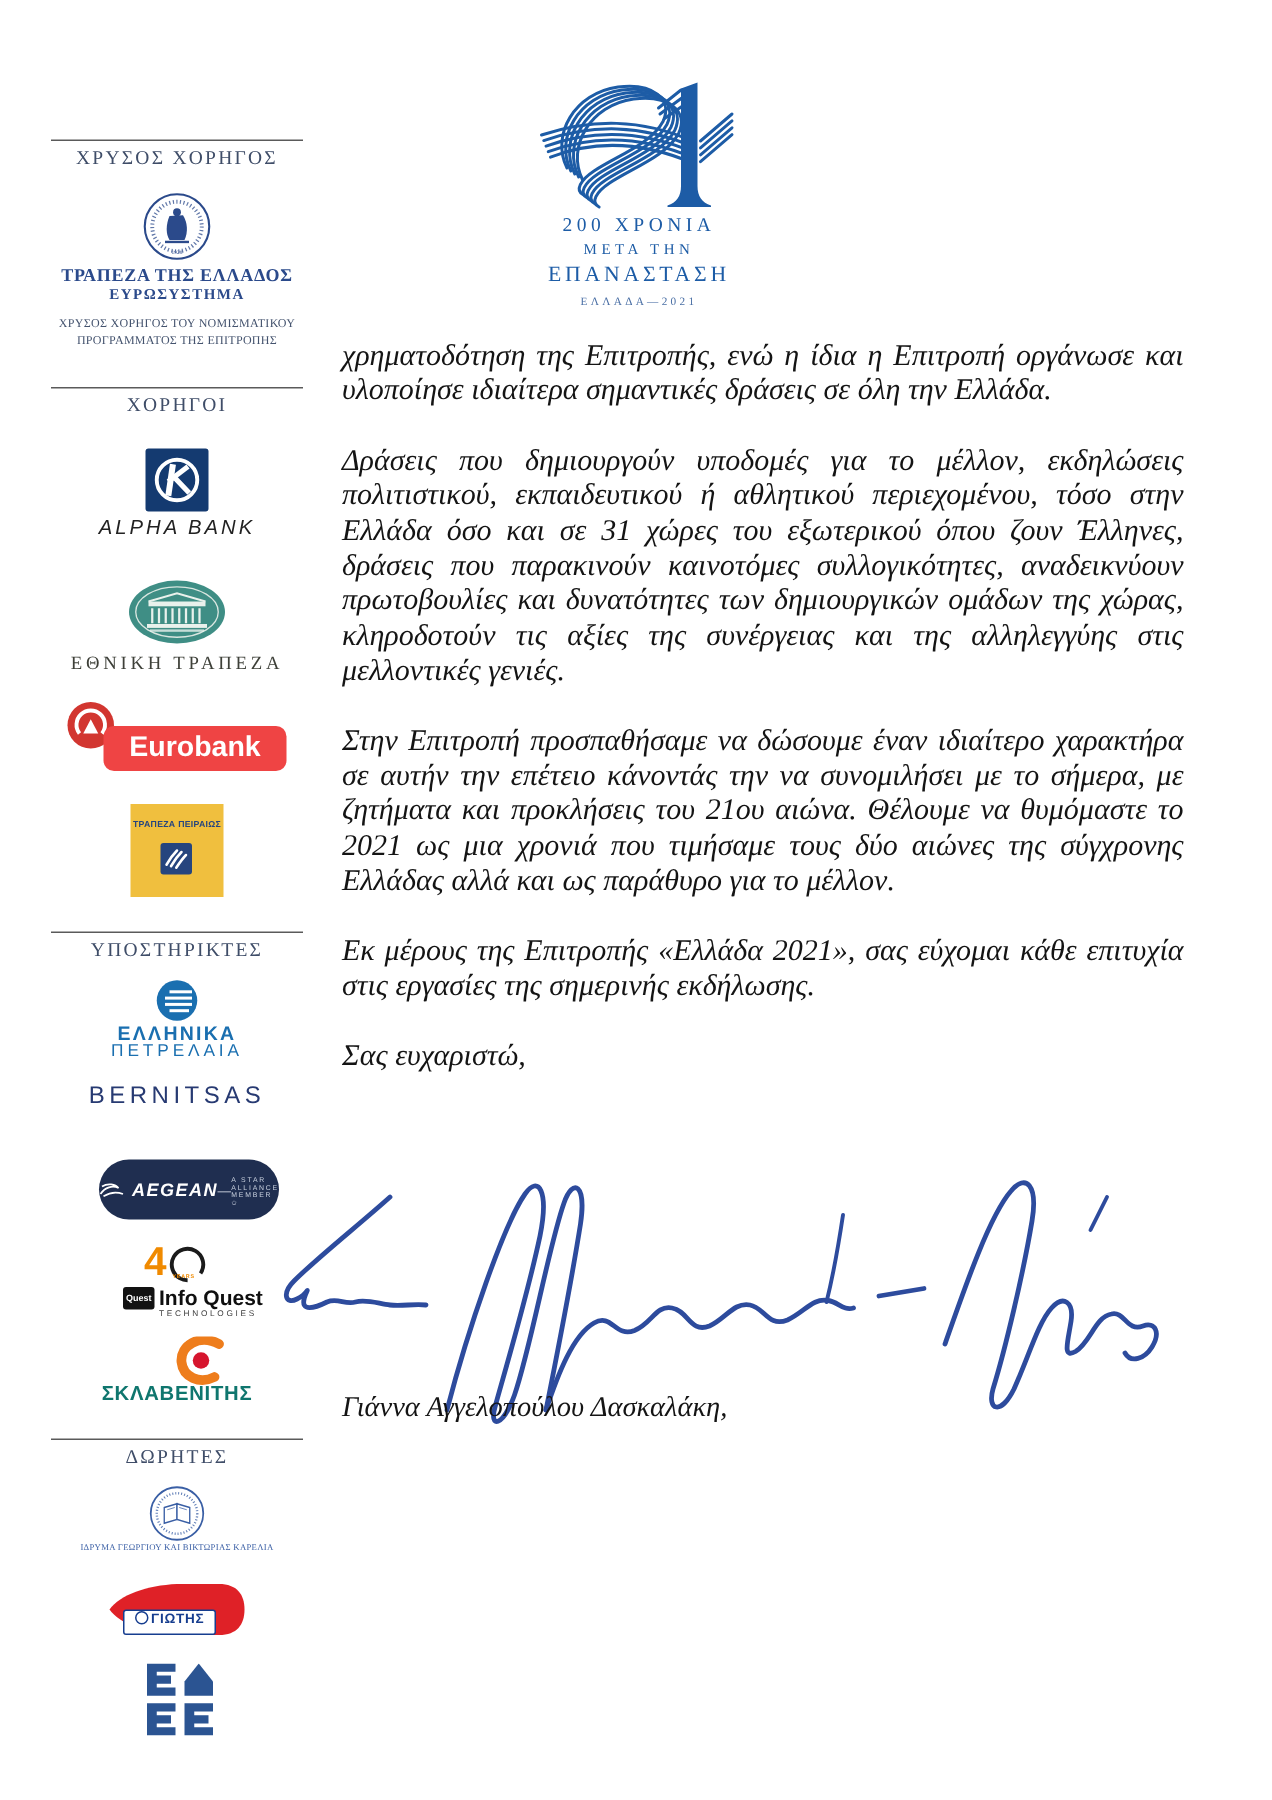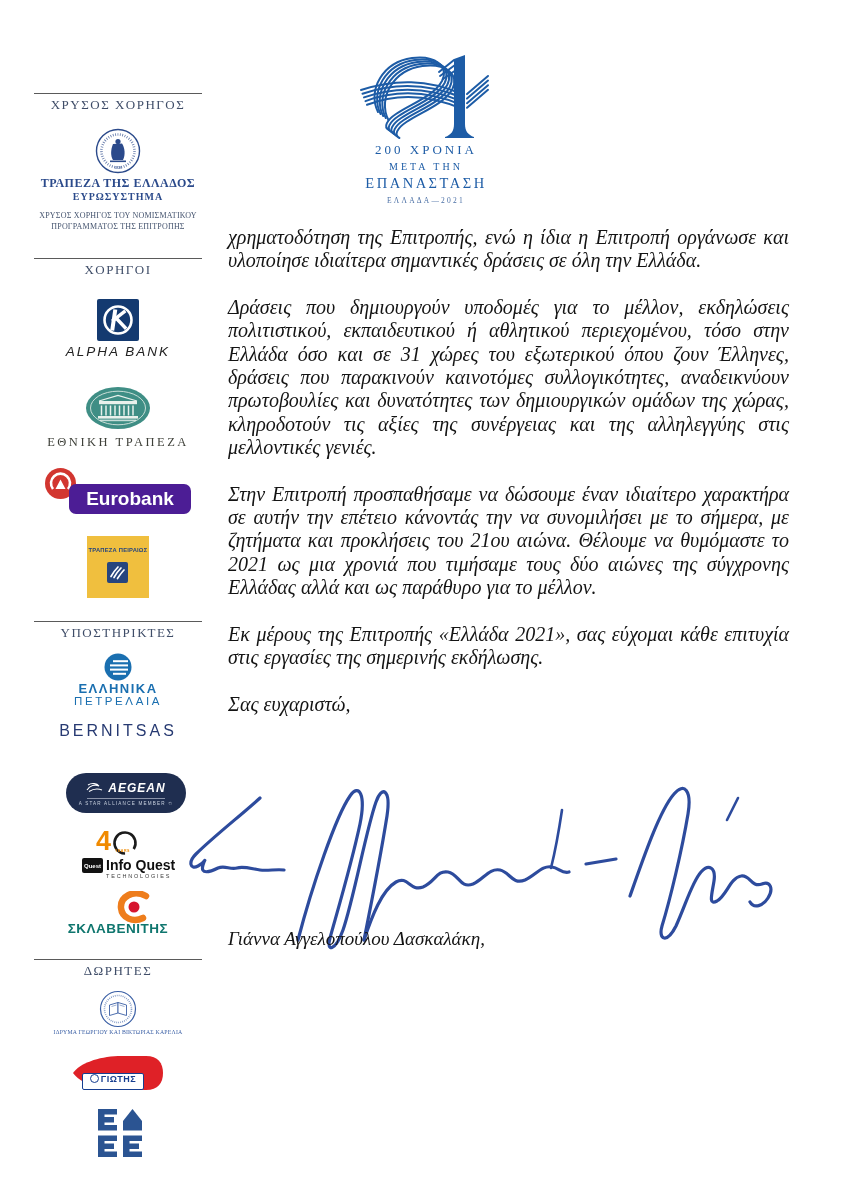--- a/index.html
+++ b/index.html
@@ -17,39 +17,39 @@
   .bog-sub{top:191px;font-weight:bold;font-size:10px;letter-spacing:1px;color:#2b4a8b;}
   .bog-cap{top:211px;font-size:8px;line-height:10.5px;letter-spacing:.2px;color:#44536e;}
 
   .alpha-sq{position:absolute;left:65px;top:299px;width:42px;height:42px;background:#143a70;border-radius:2px;}
   .alpha-lb{top:344px;font-family:"Liberation Sans",sans-serif;font-size:13.5px;letter-spacing:2px;color:#222;font-style:italic;}
 
   .nbg-lb{top:435px;font-size:12.5px;letter-spacing:2.5px;color:#3e4039;}
 
   .eb{position:absolute;left:13px;top:468px;width:146px;height:47px;}
   .eb-circle{position:absolute;left:0;top:0;width:31px;height:31px;background:#d23630;border-radius:50%;}
-  .eb-bar{position:absolute;left:24px;top:16px;width:122px;height:30px;background:#4c1d95;border-radius:7px;
+  .eb-bar{position:absolute;left:24px;top:16px;width:122px;height:30px;background:#ef4444;border-radius:7px;
           display:flex;align-items:center;justify-content:center;color:#fff;
           font-family:"Liberation Sans",sans-serif;font-weight:bold;font-size:19px;}
 
   .pir{position:absolute;left:55px;top:536px;width:62px;height:62px;background:#f0bf3e;}
   .pir-t{position:absolute;left:0;top:11px;width:62px;text-align:center;
          font-family:"Liberation Sans",sans-serif;font-weight:bold;font-size:5.8px;
          letter-spacing:.2px;color:#26457e;}
   .pir-box{position:absolute;left:20px;top:26px;width:21px;height:21px;background:#26457e;border-radius:2px;}
 
   .helpe1{top:681px;font-family:"Liberation Sans",sans-serif;font-weight:bold;font-size:13px;
           letter-spacing:1.5px;color:#1a6fb0;}
   .helpe2{top:695px;font-family:"Liberation Sans",sans-serif;font-size:11.5px;
           letter-spacing:2.6px;color:#1a6fb0;}
   .bern{top:722px;font-family:"Liberation Sans",sans-serif;font-weight:normal;font-size:16px;
         letter-spacing:3px;color:#273a72;}
 
   .aeg{position:absolute;left:34px;top:773px;width:120px;height:40px;background:#1f2e50;
-       display:flex;flex-direction:column;align-items:center;justify-content:center;border-radius:20px;}
+       display:flex;flex-direction:row;align-items:center;justify-content:center;border-radius:20px;}
   .aeg-row{display:flex;align-items:center;gap:4px;}
   .aeg-lb{color:#fff;font-family:"Liberation Sans",sans-serif;font-weight:bold;
           font-size:12px;letter-spacing:1px;font-style:italic;}
   .aeg-line{width:78px;border-top:.8px solid #8a93a8;margin-top:3px;}
   .aeg-sub{margin-top:2px;font-family:"Liberation Sans",sans-serif;font-size:4.6px;
            letter-spacing:1.2px;color:#c9d1df;}
 
   .q40{position:absolute;left:62px;top:830px;width:52px;height:28px;}
   .q40-4{position:absolute;left:2px;top:-4px;color:#f08a00;font-family:"Liberation Sans",sans-serif;
          font-weight:bold;font-size:27px;}

